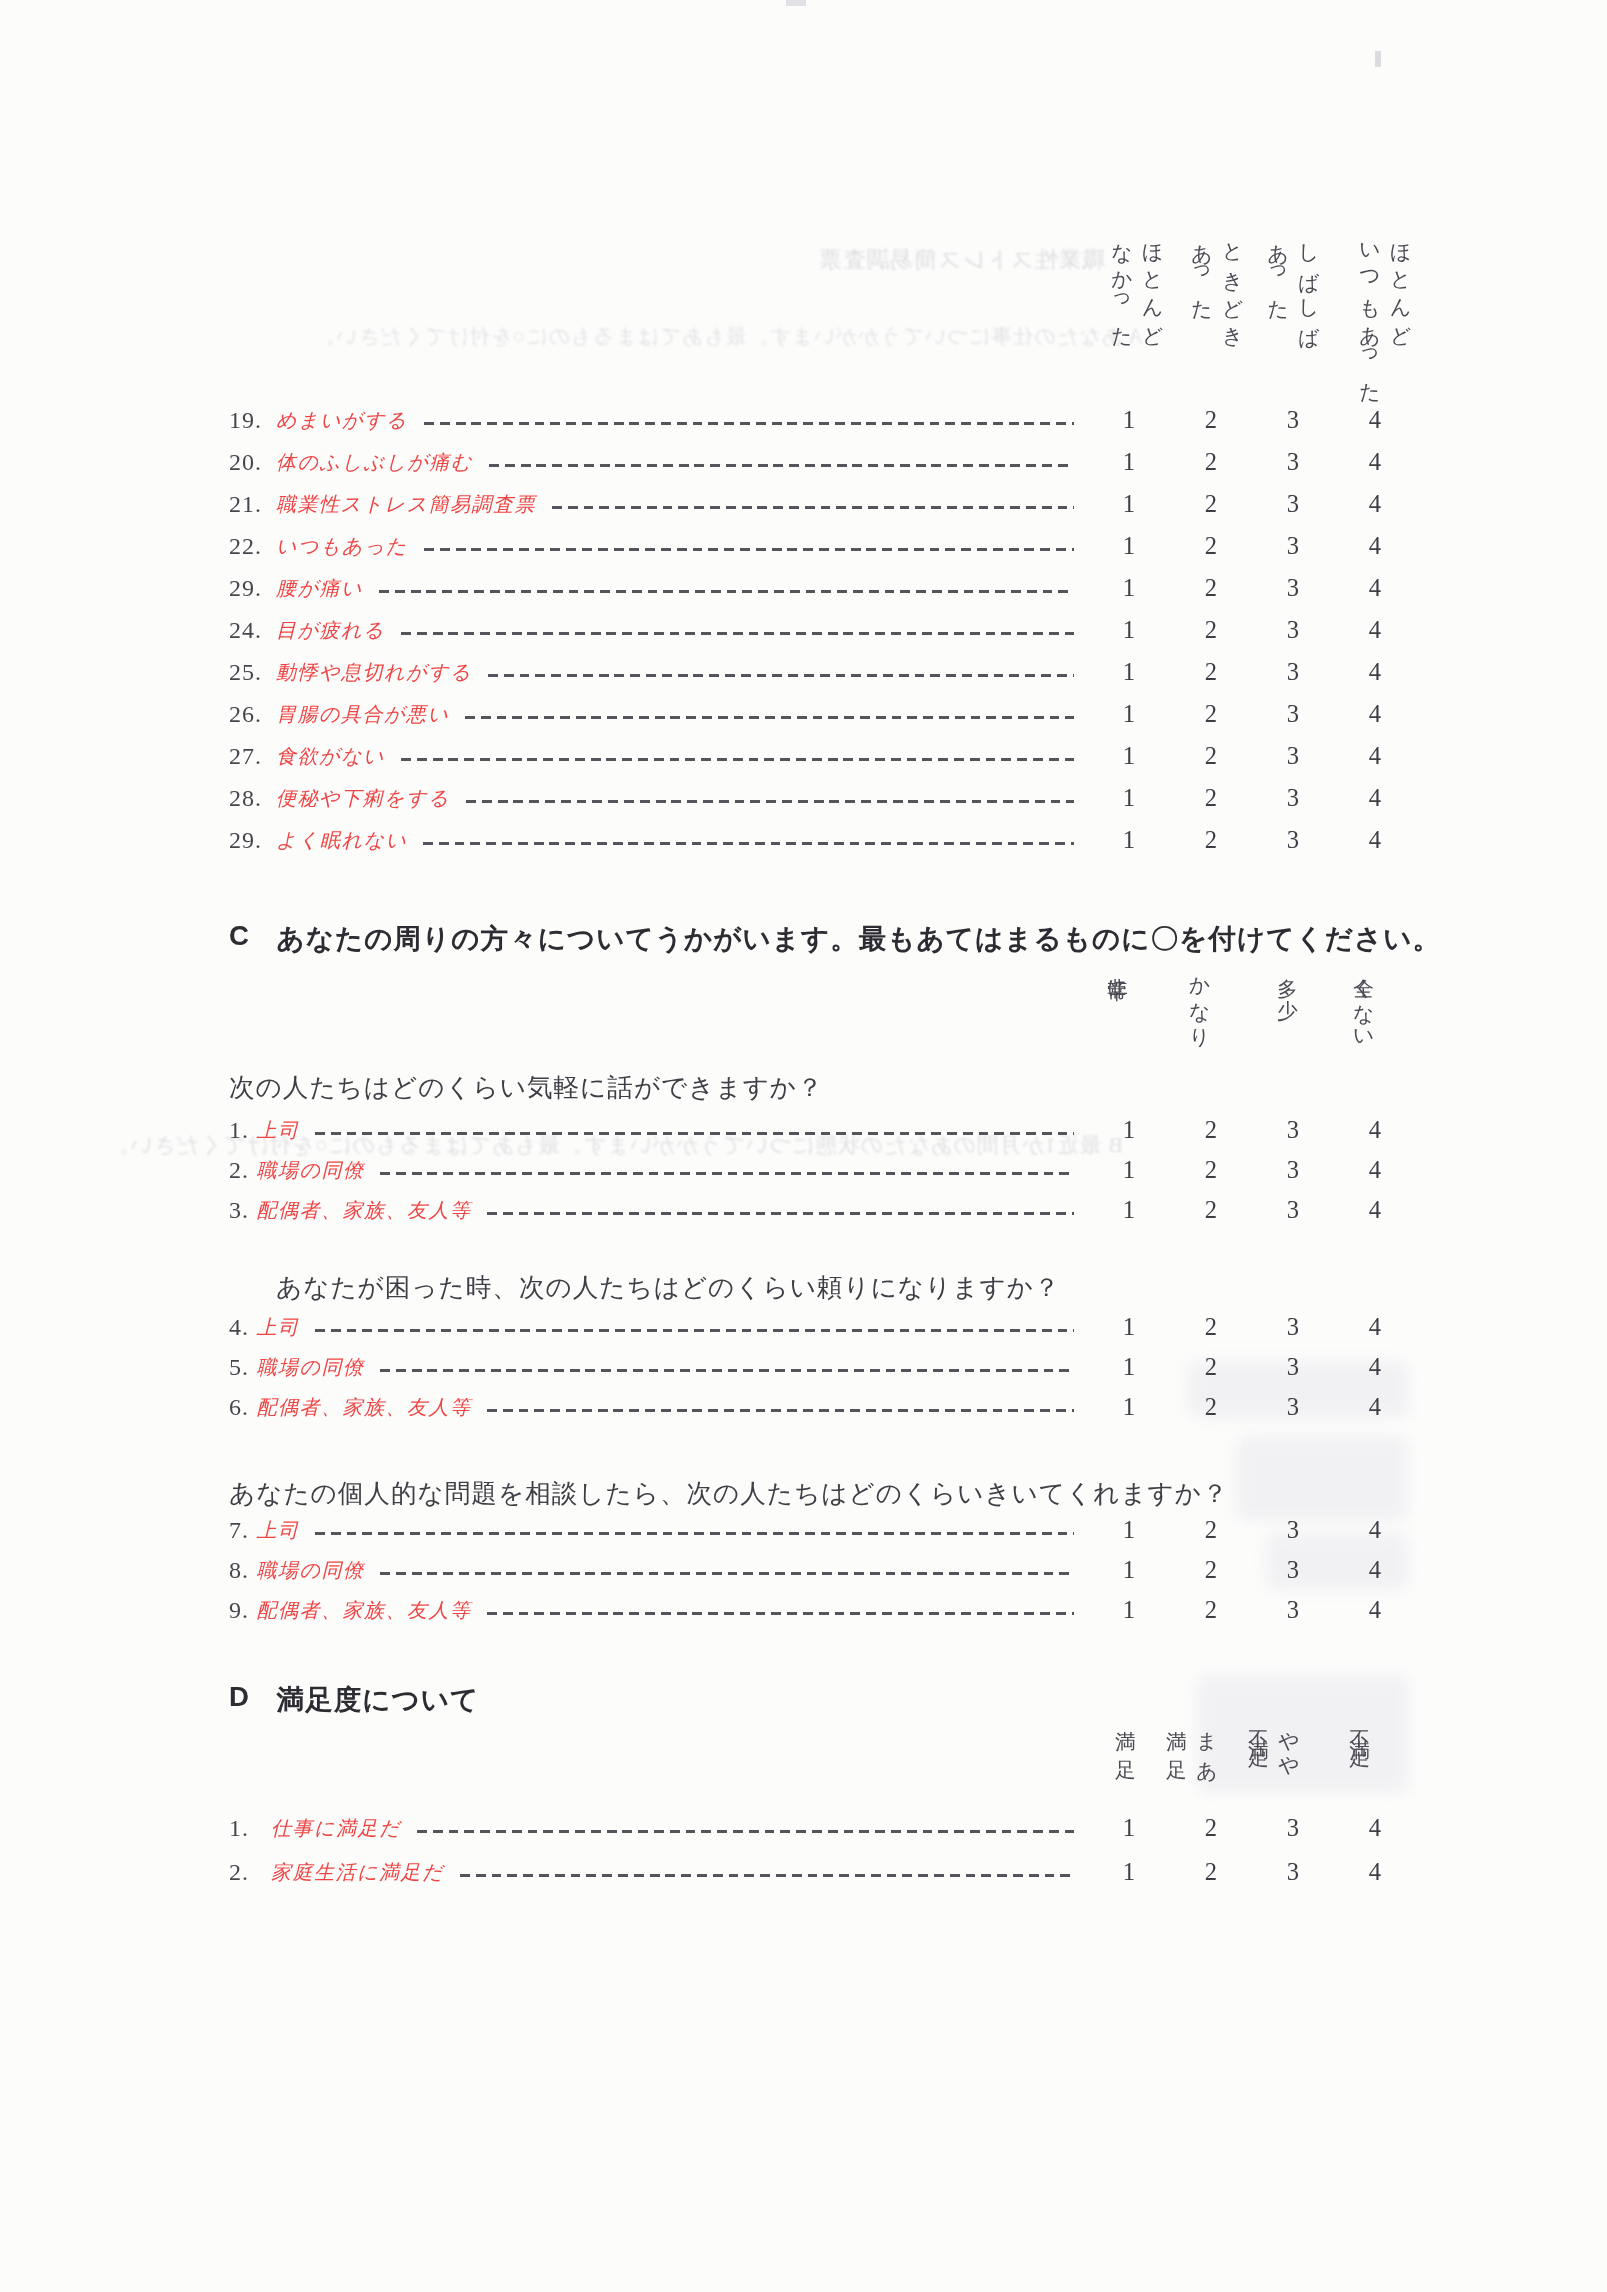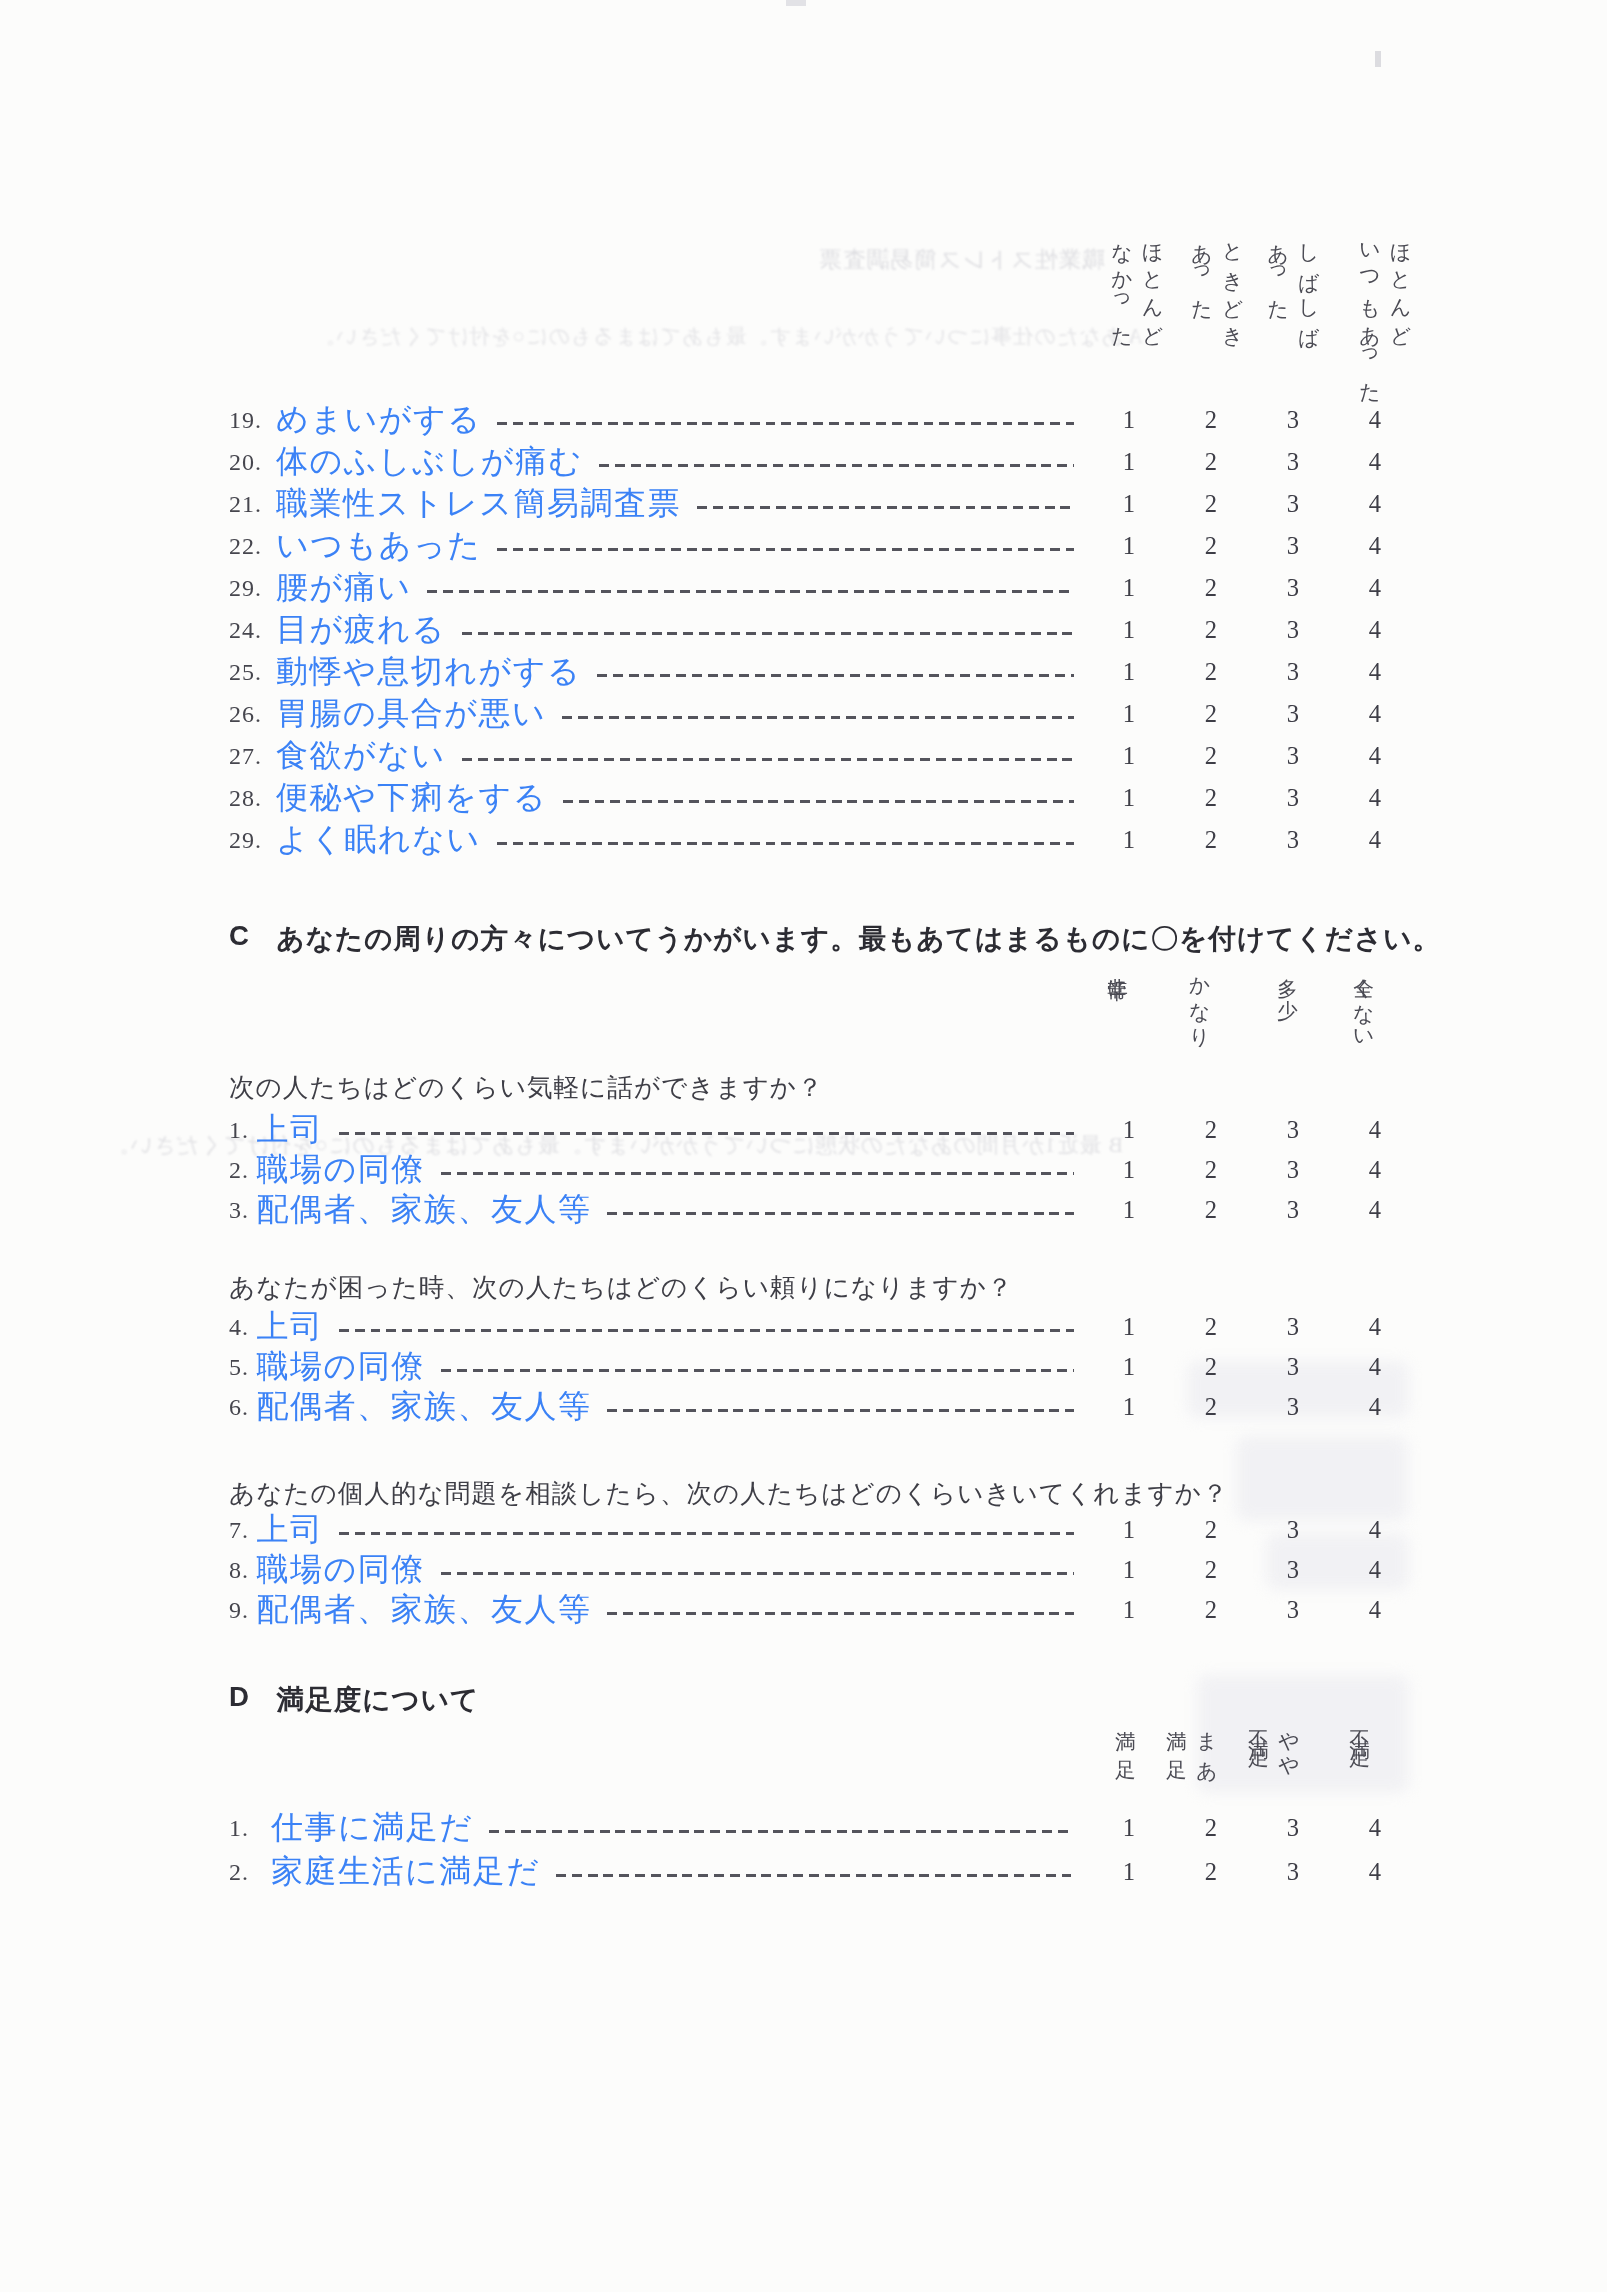--- a/index.html
+++ b/index.html
@@ -36,28 +36,28 @@
   .rows{position:absolute; left:229px; width:1187px;}
   .q-row{display:flex; align-items:center;}
   #rowsB{top:399px;}  #rowsB .q-row{height:42px;}
   #rowsC1{top:1110px;} #rowsC2{top:1307px;} #rowsC3{top:1510px;}
   #rowsC1 .q-row,#rowsC2 .q-row,#rowsC3 .q-row{height:40px;}
   #rowsD{top:1806px;} #rowsD .q-row{height:44px;}
 
   .no{width:47px; flex:0 0 auto; font-size:24px; color:#46464e; letter-spacing:1px;}
   #rowsC1 .no,#rowsC2 .no,#rowsC3 .no{width:27.6px;}
   #rowsD .no{width:42px;}
-  .txt{font-size:32px; color:#3b82f6; letter-spacing:1.5px; white-space:nowrap;}
+  .txt{font-size:20px; color:#ef4444; letter-spacing:1.5px; white-space:nowrap;font-style:italic;}
   .leader{flex:1 1 auto; height:3px; margin:7.9px 13.8px 0 15.8px;
           background:repeating-linear-gradient(90deg,#54545c 0 9.9px,transparent 9.9px 15.8px);}
   .cell{flex:0 0 82px; text-align:center; font-size:24.6px; color:#3e3e47;}
 
   
   .qline{position:absolute; left:229px; font-size:25.6px; color:#3e3e46; letter-spacing:1px; white-space:nowrap;}
-  #q1{top:1070px;} #q2{top:1270px;} #q3{top:1476px;font-family:Liberation Serif, serif;}
+  #q1{top:1070px;} #q2{top:1270px;margin-left:47px;} #q3{top:1476px;font-family:Liberation Serif, serif;}
   .sec-title{position:absolute; left:229px; display:flex; gap:26.6px; font-weight:bold;
              font-size:27.6px; color:#2c2c33; letter-spacing:1px; white-space:nowrap;
              font-family:"Liberation Sans","DejaVu Sans",sans-serif;}
   #titleC{top:920px;} #titleD{top:1681px;}
 
   
   .ghost-line{position:absolute; transform:scaleX(-1); color:#bfbfc7; white-space:nowrap;
               font-size:20.7px; letter-spacing:1px; filter:blur(0.8px); pointer-events:none;}
   #ghostTitle{right:504px; top:244px; font-size:22.7px; opacity:.5;}
   #ghostA{right:465px; top:322px; opacity:.4;}

